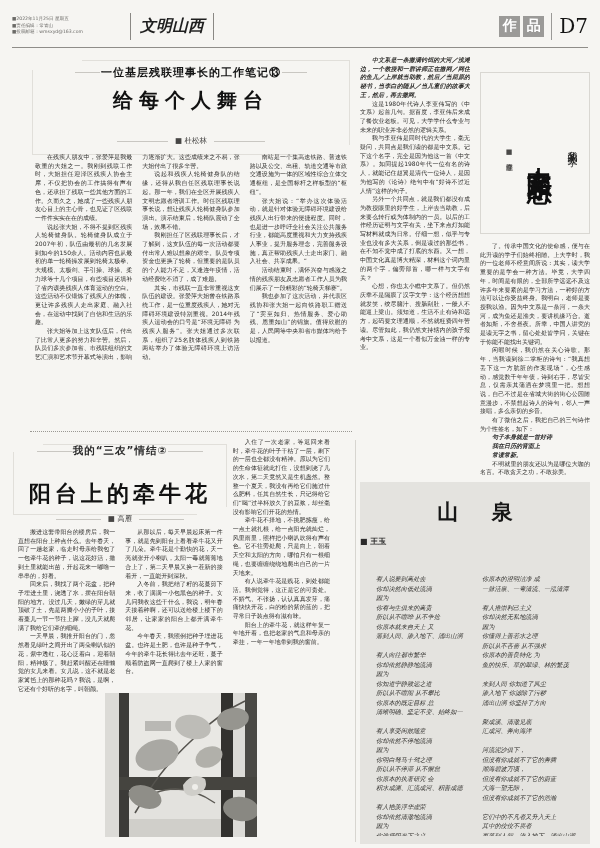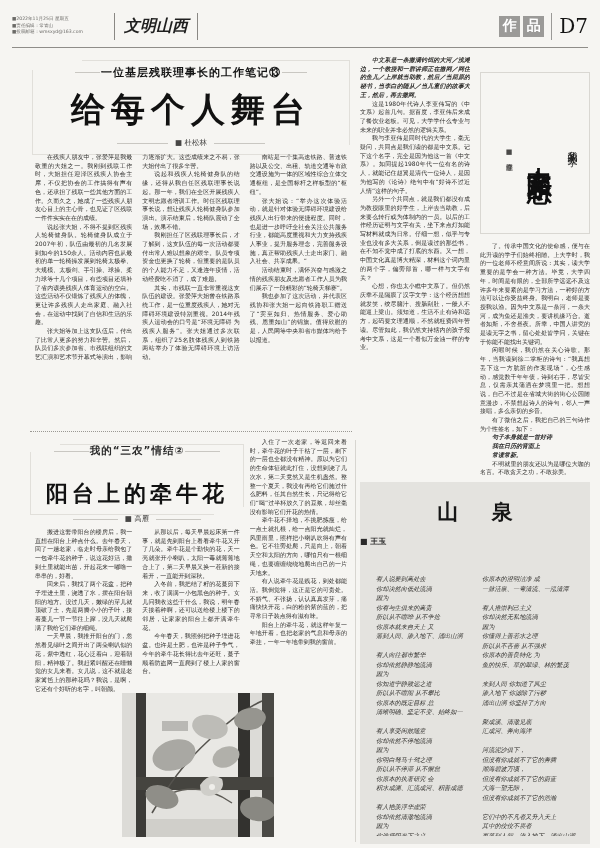--- a/index.html
+++ b/index.html
@@ -5,53 +5,53 @@
   html,body{margin:0;padding:0;}
   body{background:#eceae6;}
   .page{position:relative;width:600px;height:848px;background:#f6f5f2;overflow:hidden;
         font-family:"DejaVu Sans",sans-serif;color:#2b2b2b;margin:0 auto;}
 
   
   .masthead{position:absolute;left:12px;right:12px;top:8px;height:36px;display:flex;align-items:center;}
   .mast-info{width:96px;font-size:4.6px;line-height:6.8px;color:#6b6a67;}
   .mast-logo{font-family:"DejaVu Serif",serif;font-style:italic;font-weight:bold;font-size:16px;
              color:#1f1f1f;border-left:1px solid #8a8884;border-right:1px solid #8a8884;
-             padding:3px 9px;margin-left:6px;}
+             padding:3px 9px;margin-left:22px;}
   .mast-right{margin-left:auto;display:flex;align-items:center;}
   .sec-block{width:21px;height:21px;background:#9b9a98;color:#ffffff;font-weight:bold;font-size:14px;
              display:flex;align-items:center;justify-content:center;margin-left:3px;}
   .sec-divider{width:1px;height:27px;background:#9b9a98;margin:0 7px;}
   .page-no{font-family:"DejaVu Serif",serif;font-size:20px;color:#141414;}
   .mast-rule{position:absolute;left:12px;right:12px;top:47px;border-top:1px solid #8f8d89;}
 
   
   .bodytext p{font-size:6px;line-height:8.7px;text-indent:2em;margin:0;text-align:justify;color:#2f2e2c;}
   .hline{flex:1;height:1px;background:#c9c7c2;}
 
   
   .article1{position:absolute;left:30px;width:322px;top:56px;height:372px;}
   .a1-frame-a{position:absolute;left:52px;right:2px;top:4px;height:84px;
               border-top:1px solid #e1dfda;border-right:1px solid #e1dfda;}
   .a1-frame-b{position:absolute;left:2px;right:52px;top:14px;height:84px;
               border-left:1px solid #e1dfda;border-bottom:1px solid #e1dfda;}
   .a1-head{position:relative;text-align:center;padding-top:9px;}
   .kicker-row{display:flex;align-items:center;gap:1px;width:72%;margin:0 auto;}
   .kicker{font-size:11px;font-weight:bold;letter-spacing:1px;white-space:nowrap;color:#141414;}
-  .a1-title{font-size:34px;font-weight:bold;letter-spacing:6px;margin:7px 0 5px;color:#111;}
+  .a1-title{font-size:20px;font-weight:bold;letter-spacing:6px;margin:7px 0 22px;color:#111;}
   .byline-row{display:flex;align-items:center;gap:7px;width:46%;margin:0 auto;}
   .byline{font-size:7.5px;color:#474645;white-space:nowrap;}
   .a1-body{position:absolute;top:97px;bottom:2px;left:5px;right:5px;
            column-count:3;column-gap:10px;overflow:hidden;}
 
   
   .dotted-divider{position:absolute;left:30px;width:322px;top:431px;border-top:1px dotted #9a9893;}
   .v-divider{position:absolute;left:355px;top:440px;bottom:6px;width:1px;background:#d7d5d0;}
 
   
-  .article2{position:absolute;left:30px;width:322px;top:438px;height:406px;}
+  .article2{position:absolute;left:13px;width:322px;top:438px;height:406px;}
   .a2-cols{position:absolute;left:5px;right:5px;top:0;bottom:2px;display:flex;gap:10px;}
   .a2-col{flex:1;overflow:hidden;}
   .a2-col.padded{padding-top:90px;}
   .a2-titlebox{position:absolute;left:0;top:6px;width:214px;height:80px;text-align:center;z-index:1;}
   .a2-frame-a{position:absolute;left:30px;right:0;top:0;height:62px;
               border-top:1px solid #e1dfda;border-right:1px solid #e1dfda;}
   .a2-frame-b{position:absolute;left:0;right:30px;top:8px;height:62px;
               border-left:1px solid #e1dfda;border-bottom:1px solid #e1dfda;}
   .a2-kicker{font-size:10.5px;font-weight:bold;letter-spacing:1px;}
   .a2-title{font-size:22px;font-weight:bold;letter-spacing:4px;margin:21px 0 5px;color:#111;}

